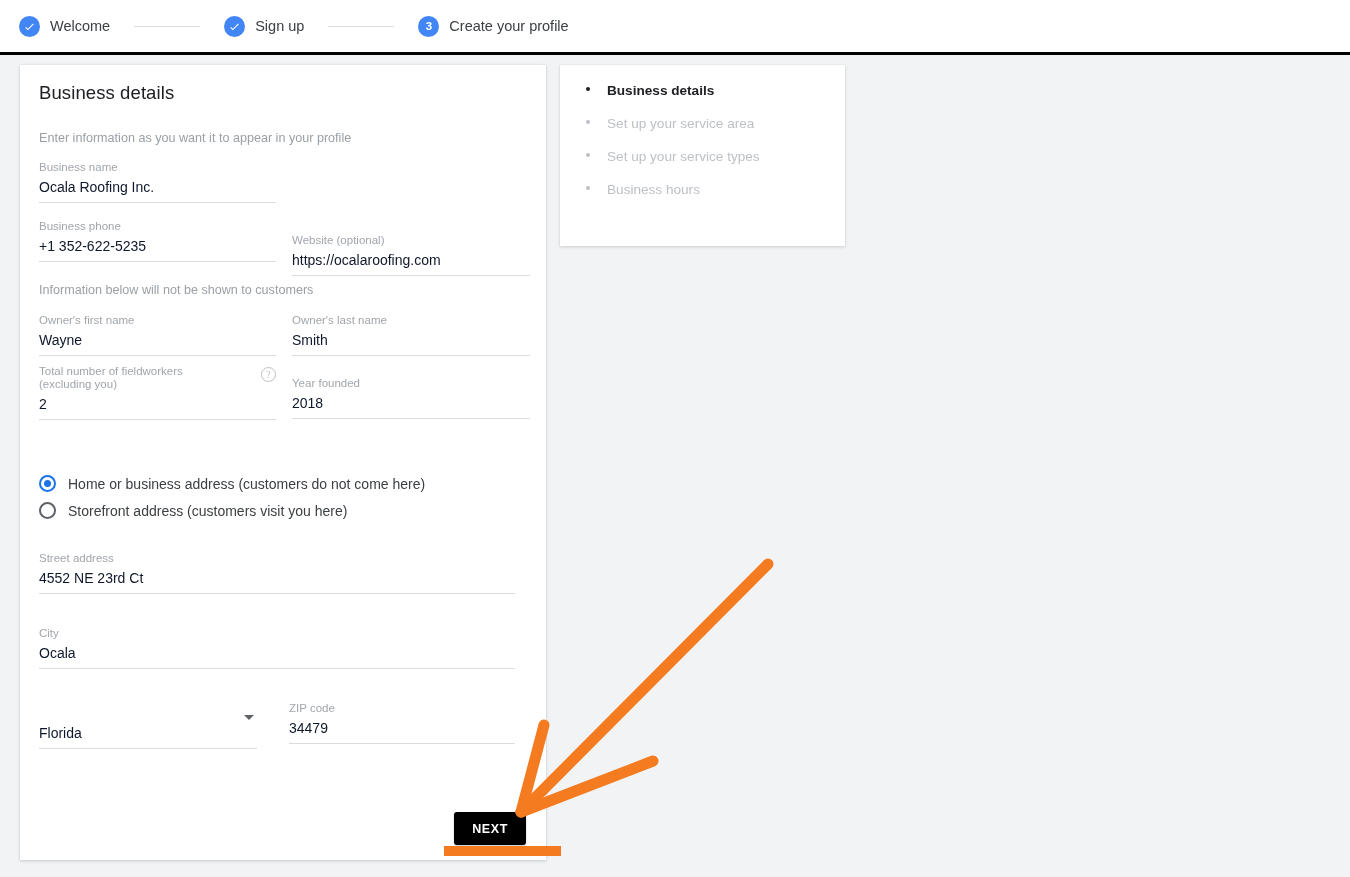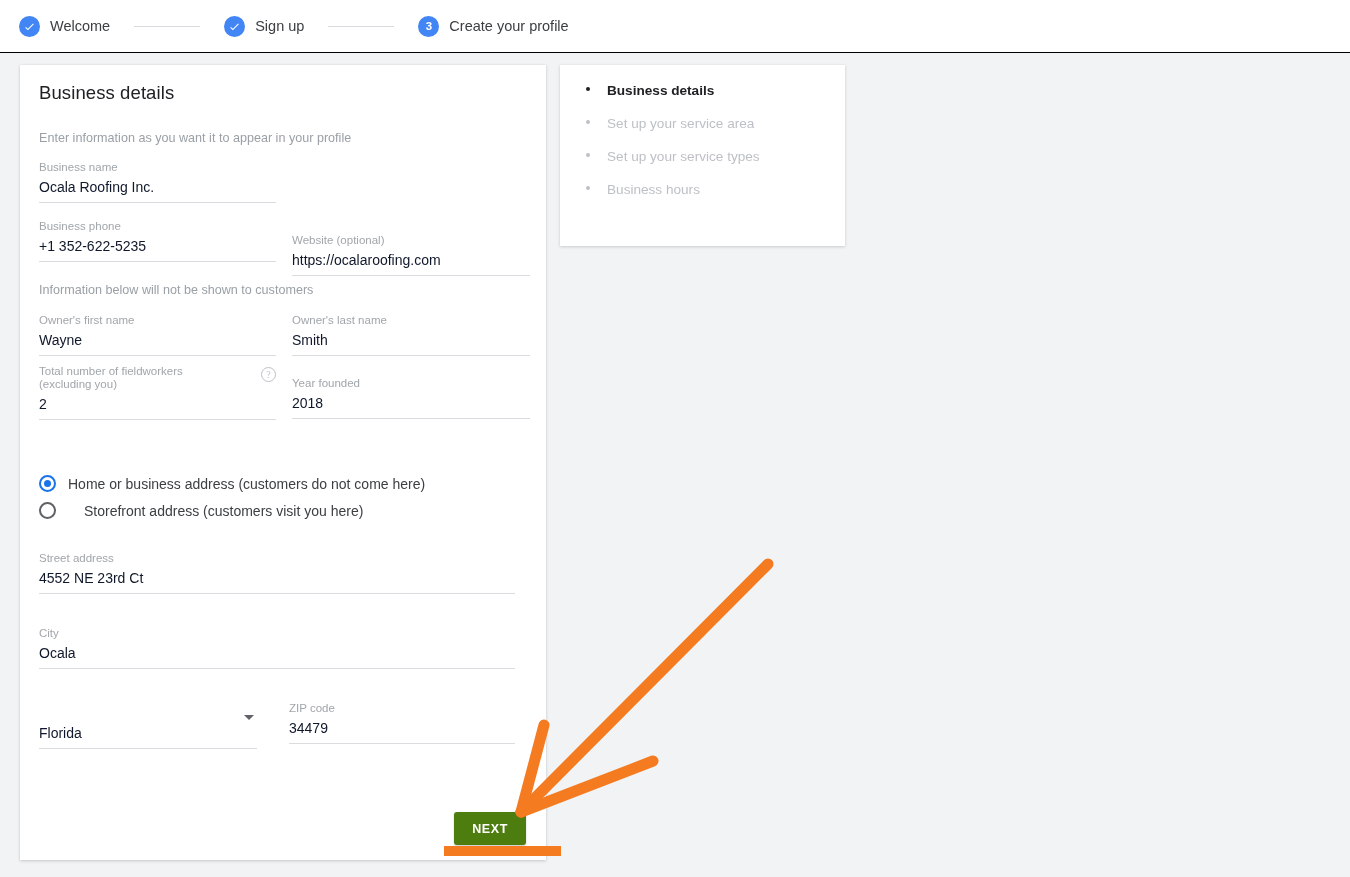--- a/index.html
+++ b/index.html
@@ -16,21 +16,21 @@
     position: relative;
   }
 
   
   #stepper-header {
     position: absolute;
     left: 0; top: 0;
     width: 1350px;
     height: 52px;
     background: #ffffff;
-    border-bottom: 1px solid #000000;
+    border-bottom: 3px solid #000000;
     display: flex;
     align-items: center;
     gap: 8px;
   }
   .step {
     display: flex;
     align-items: center;
     flex: 0 0 auto;
   }
   .step-badge {
@@ -179,21 +179,21 @@
     border-top: 5px solid #5f6368;
   }
 
   
   #next-button {
     position: absolute;
     left: 434px;
     top: 747px;
     width: 72px;
     height: 33px;
-    background: #4d7c0f;
+    background: #000000;
     border: none;
     border-radius: 3px;
     color: #ffffff;
     font-size: 12.5px;
     font-weight: bold;
     letter-spacing: .6px;
     font-family: "Liberation Sans", sans-serif;
     cursor: pointer;
     box-shadow: 0 1px 2px rgba(60,64,67,.3);
   }
@@ -338,21 +338,21 @@
     <div class="field-value">2018</div>
     <div class="field-underline"></div>
   </div>
 
 
   <div class="radio-row" style="top:410px;">
     <span class="radio checked"></span>
     <span class="radio-label">Home or business address (customers do not come here)</span>
   </div>
 
-  <div class="radio-row" style="top:437px;gap:16px;">
+  <div class="radio-row" style="top:437px;">
     <span class="radio"></span>
     <span class="radio-label">Storefront address (customers visit you here)</span>
   </div>
 
   <div class="field" style="left:19px; top:487px; width:476px;">
     <div class="field-label">Street address</div>
     <div class="field-value">4552 NE 23rd Ct</div>
     <div class="field-underline"></div>
   </div>
 

